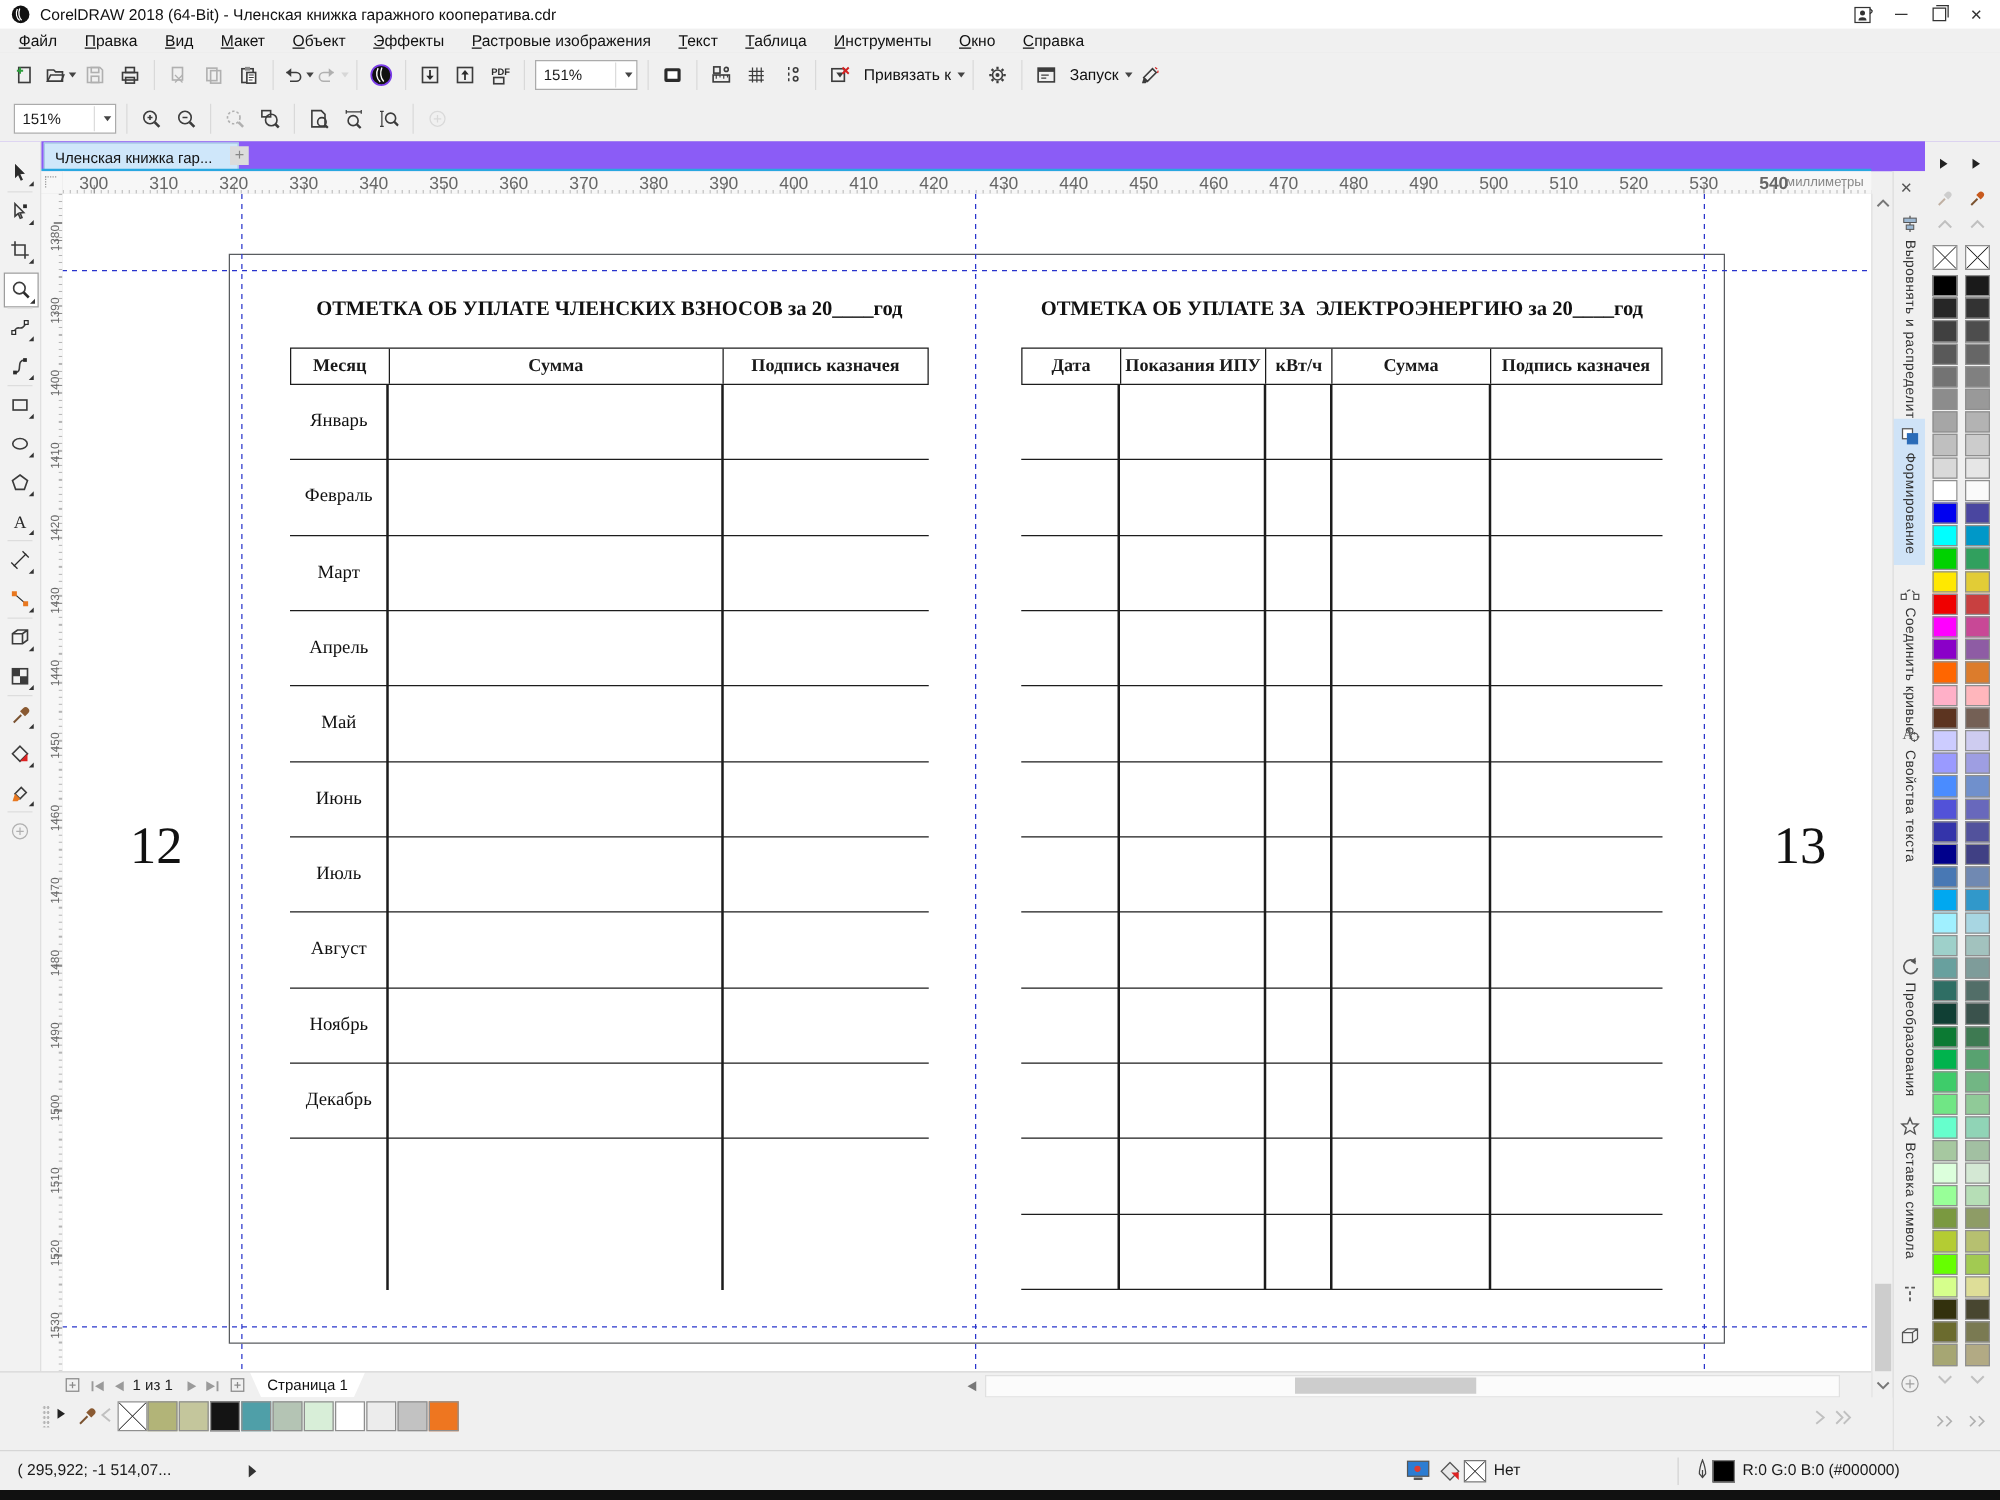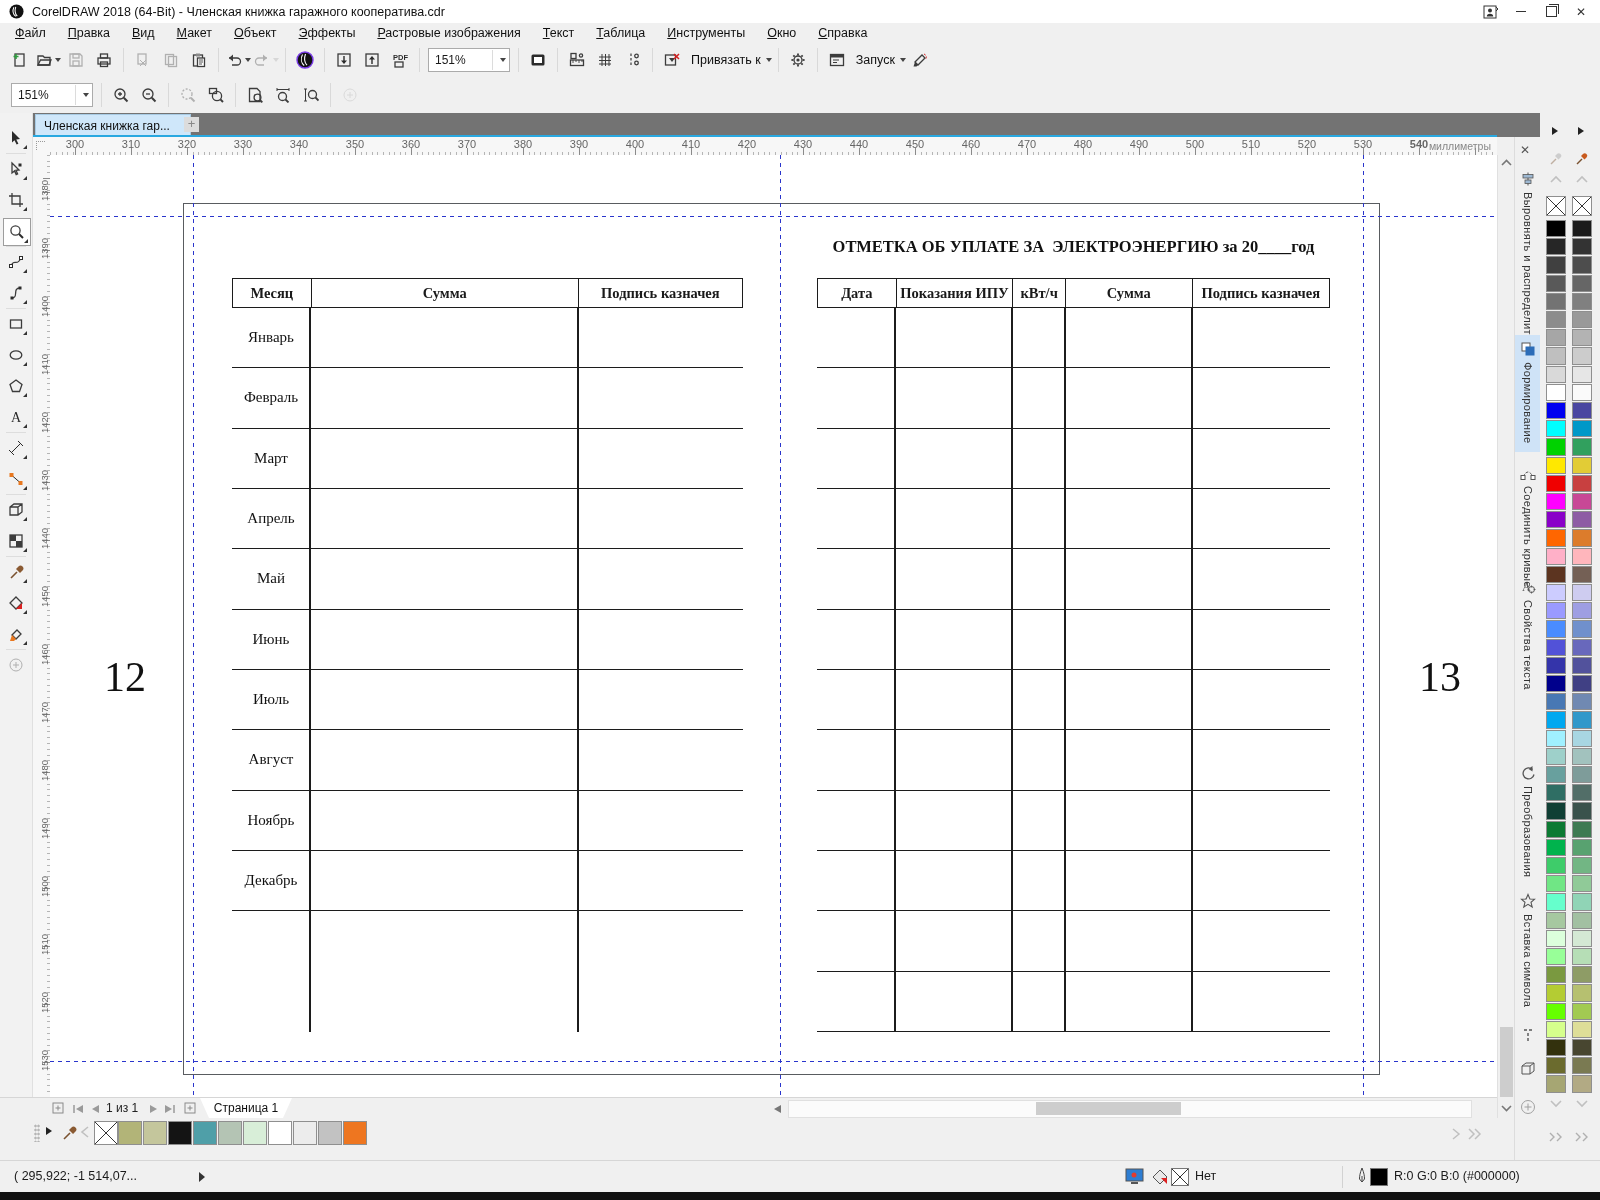--- a/index.html
+++ b/index.html
@@ -24,31 +24,31 @@
   .propbar{left:0;top:77px;width:1600px;height:36px;background:#f0f0f0;display:flex;align-items:center;padding-left:8px;border-bottom:1px solid #e2e2e2;}
   .tb-btn{height:28px;min-width:26px;display:flex;align-items:center;justify-content:center;margin:0 1px;position:relative;}
   .tb-btn.dis{opacity:.35;}
   .tb-sep{width:1px;height:24px;background:#d9d9d9;margin:0 5px;}
   .caret{width:0;height:0;border-left:3.5px solid transparent;border-right:3.5px solid transparent;border-top:4px solid #444;margin-left:3px;}
   .caret.dis{border-top-color:#aaa;}
   .combo{width:74px;height:22px;background:#fff;border:1px solid #ababab;display:flex;align-items:center;font-size:12px;padding-left:6px;margin:0 3px;}
   .combo .cbtn{margin-left:auto;width:16px;height:20px;display:flex;align-items:center;justify-content:center;border-left:1px solid #dcdcdc;}
   .tb-label{font-size:12.5px;color:#111;margin:0 2px 0 4px;}
   
-  .tabrow{left:0;top:113px;width:1600px;height:24px;background:#737373;}
+  .tabrow{left:0;top:113px;width:1600px;height:24px;background:#8b5cf6;}
   .tab-underline{position:absolute;left:32px;top:22px;width:1465px;height:2px;background:#29a8e0;}
   .doc-tab{position:absolute;left:35px;top:1px;width:146px;height:21px;background:#cfe7fa;border:1px solid #a8cbe4;border-bottom:none;font-size:12px;display:flex;align-items:center;padding-left:8px;color:#111;}
   .new-tab{position:absolute;left:184px;top:4px;width:15px;height:15px;background:#dcdcdc;color:#888;font-size:13px;line-height:14px;text-align:center;}
   
   .hruler{left:50px;top:137px;width:1447px;height:18px;background:#f7f7f7;border-bottom:1px solid #d8d8d8;
     background-image:
       repeating-linear-gradient(90deg,#8a8a8a 0 1px,transparent 1px 56px),
       repeating-linear-gradient(90deg,#b5b5b5 0 1px,transparent 1px 5.6px);
     background-size:auto 7px,auto 3px;background-position:25px bottom,25px bottom;background-repeat:repeat-x;}
-  .hlab{position:absolute;top:1px;transform:translateX(-50%);font-size:11px;color:#666;}
+  .hlab{position:absolute;top:1px;transform:translateX(-50%);font-size:14px;color:#666;}
   .unit-lab{position:absolute;right:6px;top:3px;font-size:10.5px;color:#888;}
   .corner{left:32px;top:137px;width:18px;height:18px;background:#f7f7f7;border-bottom:1px solid #d8d8d8;border-right:1px solid #d8d8d8;}
   .corner:before{content:"";position:absolute;left:4px;top:4px;width:8px;height:8px;border-left:1px dotted #999;border-top:1px dotted #999;}
   .vruler{left:32px;top:155px;width:18px;height:942px;background:#f7f7f7;border-right:1px solid #d8d8d8;
     background-image:
       repeating-linear-gradient(180deg,#8a8a8a 0 1px,transparent 1px 58px),
       repeating-linear-gradient(180deg,#b5b5b5 0 1px,transparent 1px 5.8px);
     background-size:7px auto,3px auto;background-position:right 37px,right 37px;background-repeat:repeat-y;}
   .vlab{position:absolute;left:2px;transform:rotate(-90deg);transform-origin:center;font-size:9.5px;color:#666;white-space:nowrap;}
   
@@ -564,20 +564,21 @@
 
   <div class="abs canvas" id="canvas">
     <div class="page-border"></div>
     <div class="guide-v" style="left:143px"></div>
     <div class="guide-v" style="left:730px"></div>
     <div class="guide-v" style="left:1313px"></div>
     <div class="guide-h" style="top:61px"></div>
     <div class="guide-h" style="top:906px"></div>
     <div class="page-num" style="left:35px">12</div>
     <div class="page-num" style="left:1350px">13</div>
+    <div class="doc-title" style="left:182px;width:511px">ОТМЕТКА ОБ УПЛАТЕ ЧЛЕНСКИХ ВЗНОСОВ за 20____год</div>
     <div class="doc-title" style="left:767px;width:513px">ОТМЕТКА ОБ УПЛАТЕ ЗА  ЭЛЕКТРОЭНЕРГИЮ за 20____год</div>
     <div class="dtable" id="table-membership" style="left:182px;width:511px">
         <div class="thead">
           <div class="th" style="width:78px">Месяц</div>
           <div class="th" style="width:268px;border-left:1.5px solid #1c1c1c">Сумма</div>
           <div class="th" style="width:165px;border-left:1.5px solid #1c1c1c">Подпись казначея</div>
         </div>
         <div style="position:relative">
           <div class="trow">
             <span class="month" style="width:78px">Январь</span>

